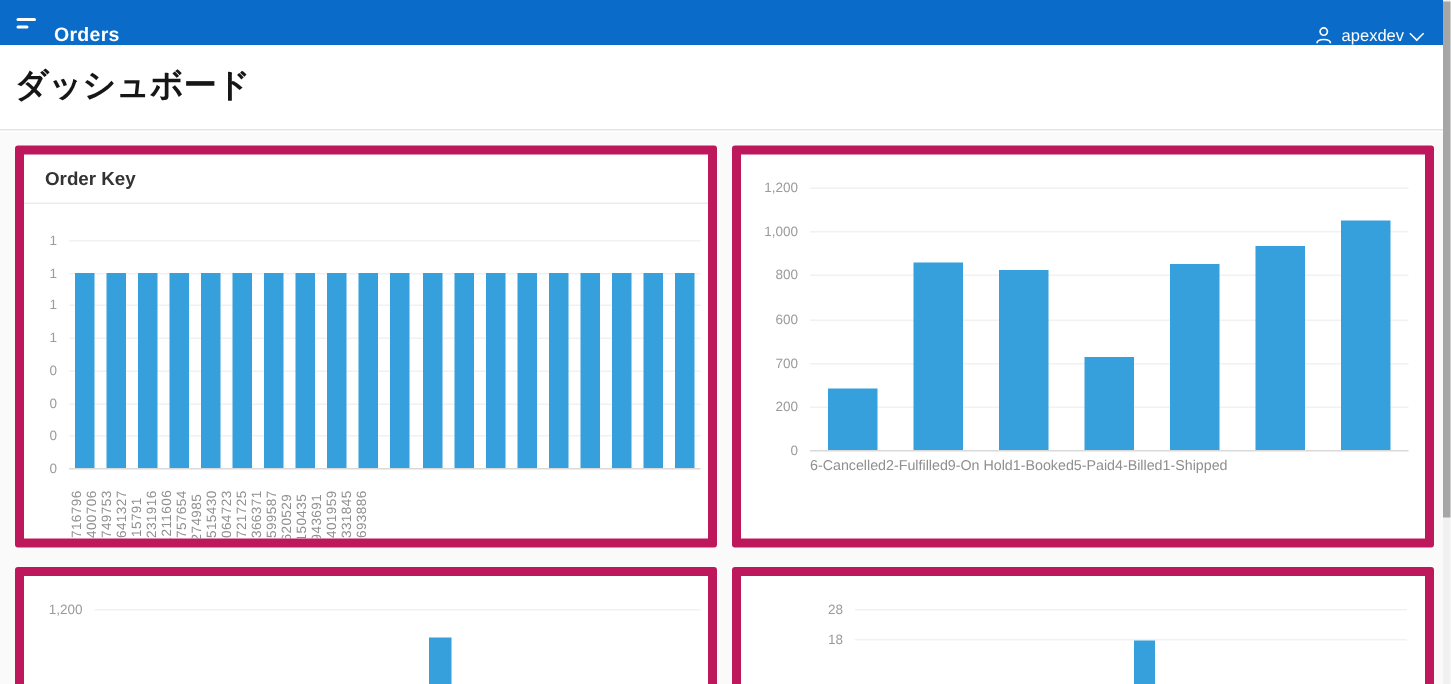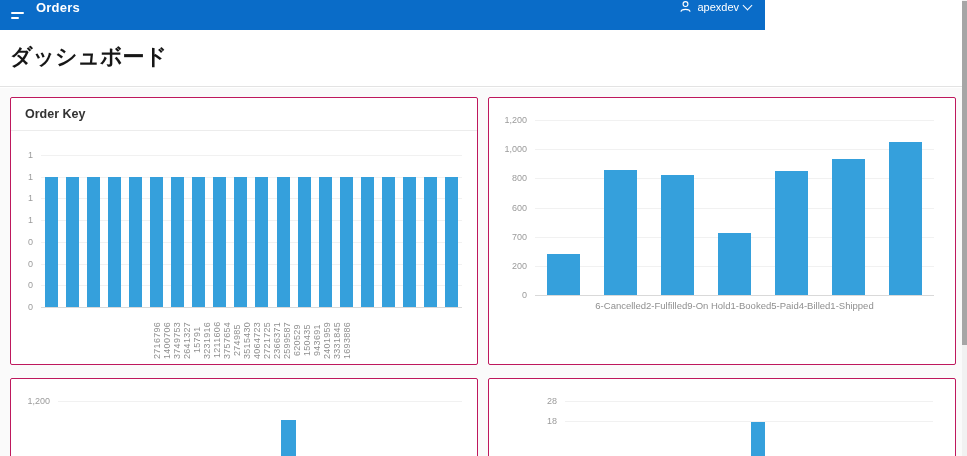--- a/index.html
+++ b/index.html
@@ -1,59 +1,59 @@
 <!DOCTYPE html>
 <html><head>
 <meta charset="utf-8">
 <style>
   * { margin:0; padding:0; box-sizing:border-box; }
   html,body { width:967px; height:456px; overflow:hidden; background:#ffffff;
     font-family:"Liberation Sans", sans-serif; }
 
   
-  .app-header { position:absolute; left:0; top:0; width:765px; height:30px;
-    background:#0a6cc8; display:flex; align-items:flex-start; }
+  .app-header { position:absolute; left:0; top:0; width:962px; height:30px;
+    background:#0a6cc8; display:flex; align-items:flex-end; }
   .menu-btn { width:34px; height:30px; display:flex; flex-direction:column;
     justify-content:center; align-items:center; gap:3px; cursor:pointer; background:none; border:none; }
   .menu-btn .l1 { width:13px; height:2px; background:#fff; border-radius:1px; }
   .menu-btn .l2 { width:8px; height:2px; background:#fff; border-radius:1px; margin-right:5px; }
   .app-title { color:#fff; font-size:13px; font-weight:bold; margin-left:2px; letter-spacing:.2px; }
   .header-spacer { flex:1; }
   .user-menu { display:flex; align-items:center; gap:5px; margin-right:14px; cursor:pointer; }
   .user-name { color:#fff; font-size:11px; }
   .chev { width:7px; height:7px; border-right:1.5px solid #fff; border-bottom:1.5px solid #fff;
     transform:rotate(45deg); margin-top:-3px; }
 
   
   .title-band { position:absolute; left:0; top:30px; width:962px; height:57px;
     background:#fff; border-bottom:1px solid #e3e3e3; }
   .page-title { position:absolute; left:10px; top:12px; font-size:22px; font-weight:bold; color:#161616; }
 
   
   .content { position:absolute; left:0; top:88px; width:962px; height:368px; background:#fafafa; }
 
-  .card { position:absolute; background:#fff; border:1px solid #be185d; border-radius:2px; overflow:hidden; }
+  .card { position:absolute; background:#fff; border:6px solid #be185d; border-radius:2px; overflow:hidden; }
   #card-order-key    { left:10px;  top:9px;   width:468px; height:268px; }
   #card-order-status { left:488px; top:9px;   width:468px; height:268px; }
   #card-units        { left:10px;  top:290px; width:468px; height:190px; }
   #card-discnt       { left:488px; top:290px; width:468px; height:190px; }
 
   .card-header { height:33px; border-bottom:1px solid #ececec; display:flex; align-items:center; padding-left:14px; }
   .card-title { font-size:12.5px; font-weight:bold; color:#333; }
   .chart-body { position:relative; width:100%; height:calc(100% - 34px); }
 
   
   .plot { position:absolute; }
   .gridline { position:absolute; left:0; right:0; height:1px; background:#f1f1f1; }
   .gridline.baseline { background:#d9d9d9; }
   .ytick { position:absolute; right:100%; top:-5px; padding-right:8px; font-size:9px; color:#9b9b9b; white-space:nowrap; }
   .bars { position:absolute; left:0; right:0; bottom:0; top:0; display:flex;
     justify-content:space-around; align-items:flex-end; }
   .bar { background:#35a0dc; }
-  .xlabels { position:absolute; display:flex; justify-content:center; }
+  .xlabels { position:absolute; display:flex; justify-content:flex-start; }
   .xlabel { font-size:9.5px; color:#8f8f8f; text-align:center; white-space:nowrap; }
   .xlabel.rot { writing-mode:vertical-rl; transform:rotate(180deg); font-size:9px; letter-spacing:.3px; }
   .peek-bar { position:absolute; background:#35a0dc; }
 
   
   .scrollbar { position:absolute; right:0; top:0; width:5px; height:456px; background:#f1f1f1; }
   .scrollbar-thumb { position:absolute; right:0; top:1px; width:5px; height:344px; background:#a6a6a6; }
 </style>
 </head>
 <body>

